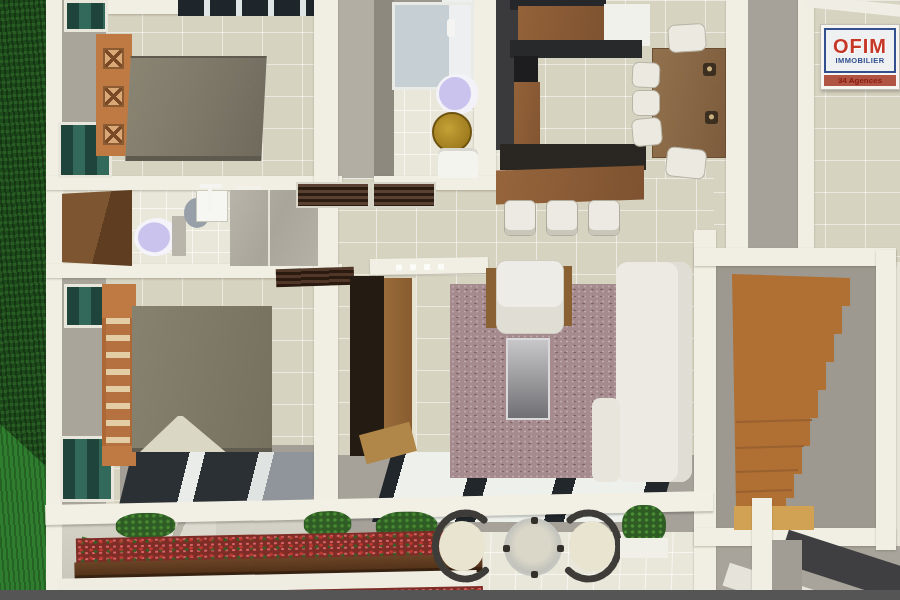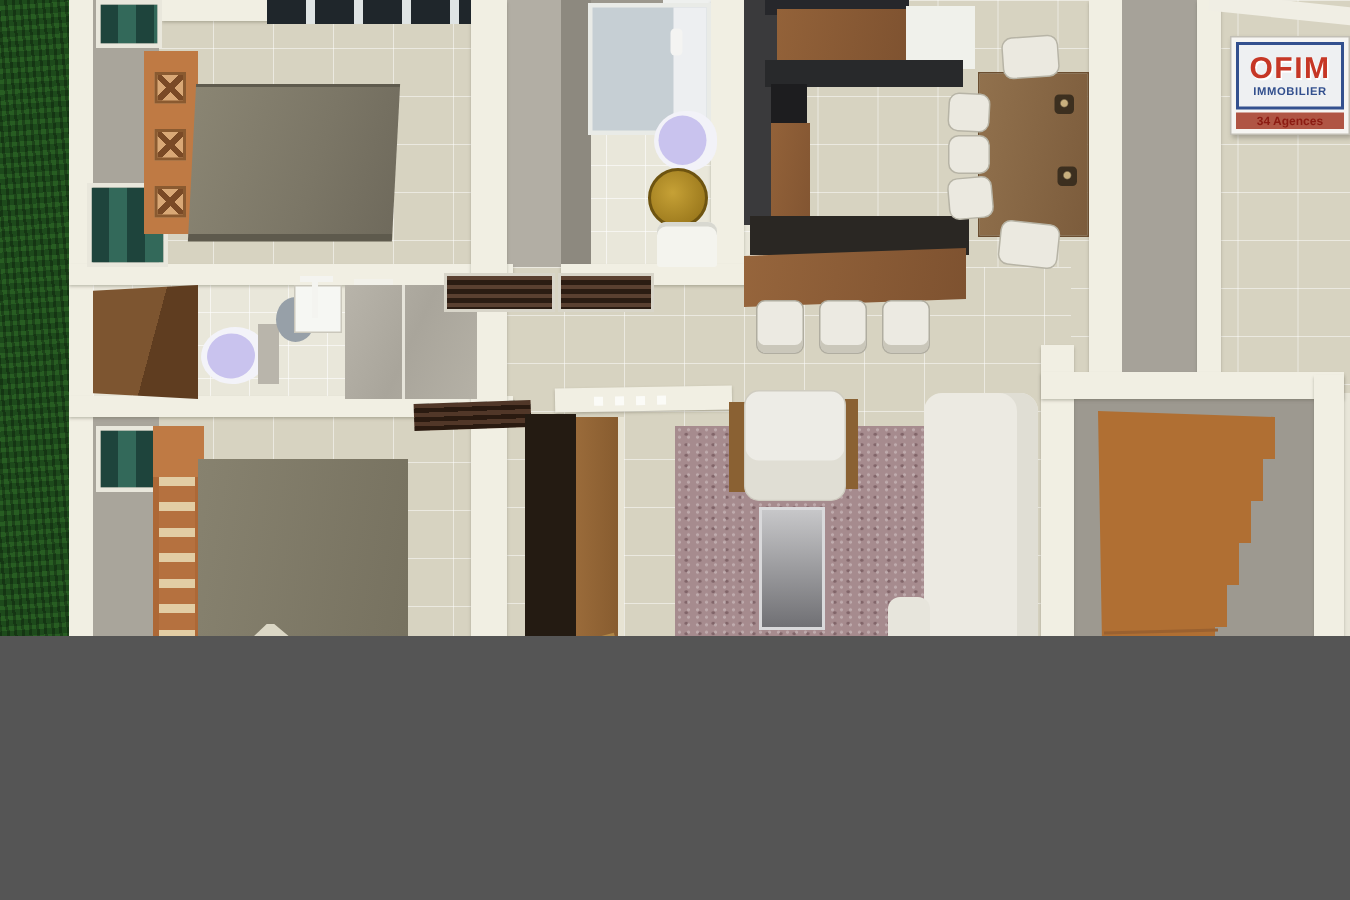--- a/index.html
+++ b/index.html
@@ -1,16 +1,16 @@
 <!DOCTYPE html>
 <html><head>
 <meta charset="utf-8">
 <style>
   html,body{margin:0;padding:0;background:#555;font-family:"Liberation Sans",sans-serif;}
-  #scene{position:relative;width:900px;height:424px;overflow:hidden;background:#e8e6d9;}
+  #scene{position:relative;width:900px;height:590px;overflow:hidden;background:#e8e6d9;}
   .abs{position:absolute;}
   .tileB{background-color:#d7d3c1;background-image:linear-gradient(rgba(255,255,255,.5) 1px,transparent 1px),linear-gradient(90deg,rgba(255,255,255,.5) 1px,transparent 1px);background-size:40px 32px;}
   .tileW{background-color:#e9e7da;background-image:linear-gradient(rgba(255,255,255,.6) 1px,transparent 1px),linear-gradient(90deg,rgba(255,255,255,.6) 1px,transparent 1px);background-size:26px 22px;}
   .wall{background:#f1efe3;box-shadow:0 1px 2px rgba(90,85,70,.35);}
   .gwall{background:#a9a59b;}
   .win{border:3px solid #e9e7dc;background:repeating-linear-gradient(90deg,#1e443c 0 12px,#33695a 12px 24px);box-sizing:border-box;}
   .slats{background:repeating-linear-gradient(180deg,#5a4030 0 3px,#2b1c12 3px 6px);border:2px solid #d8d5c9;box-sizing:border-box;}
   .chair{background:#ebe9e0;border:1px solid #b7b4a6;border-radius:7px;}
   .stool{background:#eceae2;border:1px solid #b0ada0;border-radius:6px;box-shadow:inset 0 -5px 0 #cac7ba;}
   .woodK{background:linear-gradient(100deg,#936239 0%,#7e5230 100%);}

